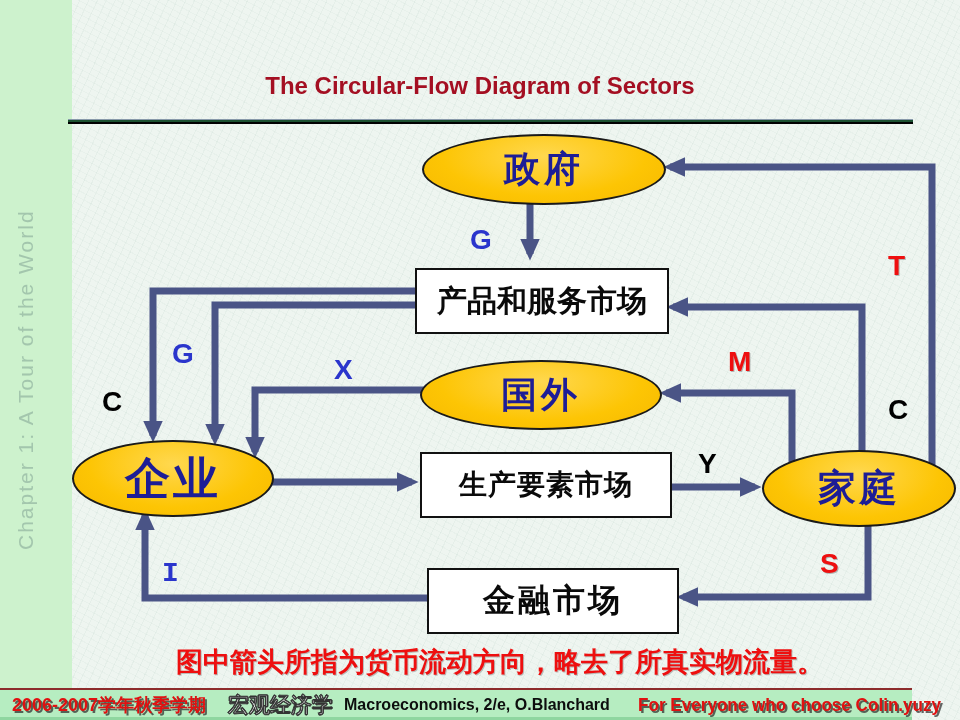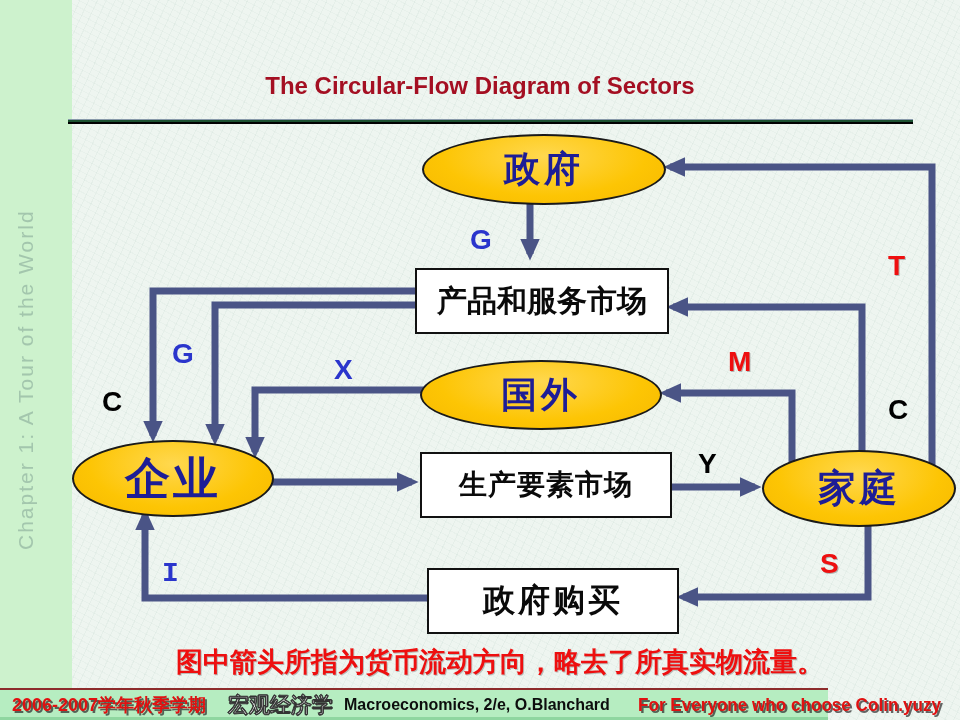--- a/index.html
+++ b/index.html
@@ -57,21 +57,21 @@
   
   #gov-purchase{position:absolute;left:542px;top:212px;width:158px;height:50px;z-index:3;
     background:#ffffff;display:flex;align-items:center;justify-content:center;
     color:#e81010;font-size:28px;font-weight:bold;
     text-shadow:2px 2px 1px rgba(80,80,80,.45);}
   
   #note{position:absolute;left:0;top:644px;width:1000px;text-align:center;z-index:2;
     color:#ee0f0f;font-size:27px;font-weight:bold;
     text-shadow:1px 1px 0 rgba(90,90,90,.35);}
   
-  #footer{position:absolute;left:0;top:688px;width:828px;height:32px;z-index:4;
+  #footer{position:absolute;left:0;top:688px;width:912px;height:32px;z-index:4;
     background:#b6edc1;border-top:2px solid #8d2c2c;box-sizing:border-box;
     border-bottom:3px solid #8fd6a0;}
   #footer span{position:absolute;white-space:nowrap;top:3px;line-height:24px;}
   #footer-term{left:12px;color:#e01111;font-size:18px;font-weight:bold;
     text-shadow:2px 2px 0 rgba(40,40,40,.7);}
   #footer-course{left:228px;color:#ffffff;font-size:21px;font-weight:normal;
     -webkit-text-stroke:1px #333;
     text-shadow:1px 0 0 #333,-1px 0 0 #333,0 1px 0 #333,0 -1px 0 #333;}
   #footer-book{left:344px;color:#0d0d0d;font-size:16px;font-weight:bold;text-align:right;}
   #footer-slogan{left:638px;color:#e01111;font-size:18px;font-weight:bold;
@@ -111,21 +111,21 @@
     </g>
   </svg>
 
   <div id="node-gov" class="ellipse">政府</div>
   <div id="node-foreign" class="ellipse">国外</div>
   <div id="node-firms" class="ellipse">企业</div>
   <div id="node-households" class="ellipse">家庭</div>
 
   <div id="node-goods" class="mbox">产品和服务市场</div>
   <div id="node-factors" class="mbox">生产要素市场</div>
-  <div id="node-financial" class="mbox">政府购买</div>
+  <div id="node-financial" class="mbox">金融市场</div>
 
 
   <span id="lab-gtop" class="flab blue">G</span>
   <span id="lab-t" class="flab red">T</span>
   <span id="lab-gleft" class="flab blue">G</span>
   <span id="lab-x" class="flab blue">X</span>
   <span id="lab-m" class="flab red">M</span>
   <span id="lab-cleft" class="flab black">C</span>
   <span id="lab-cright" class="flab black">C</span>
   <span id="lab-y" class="flab black">Y</span>

